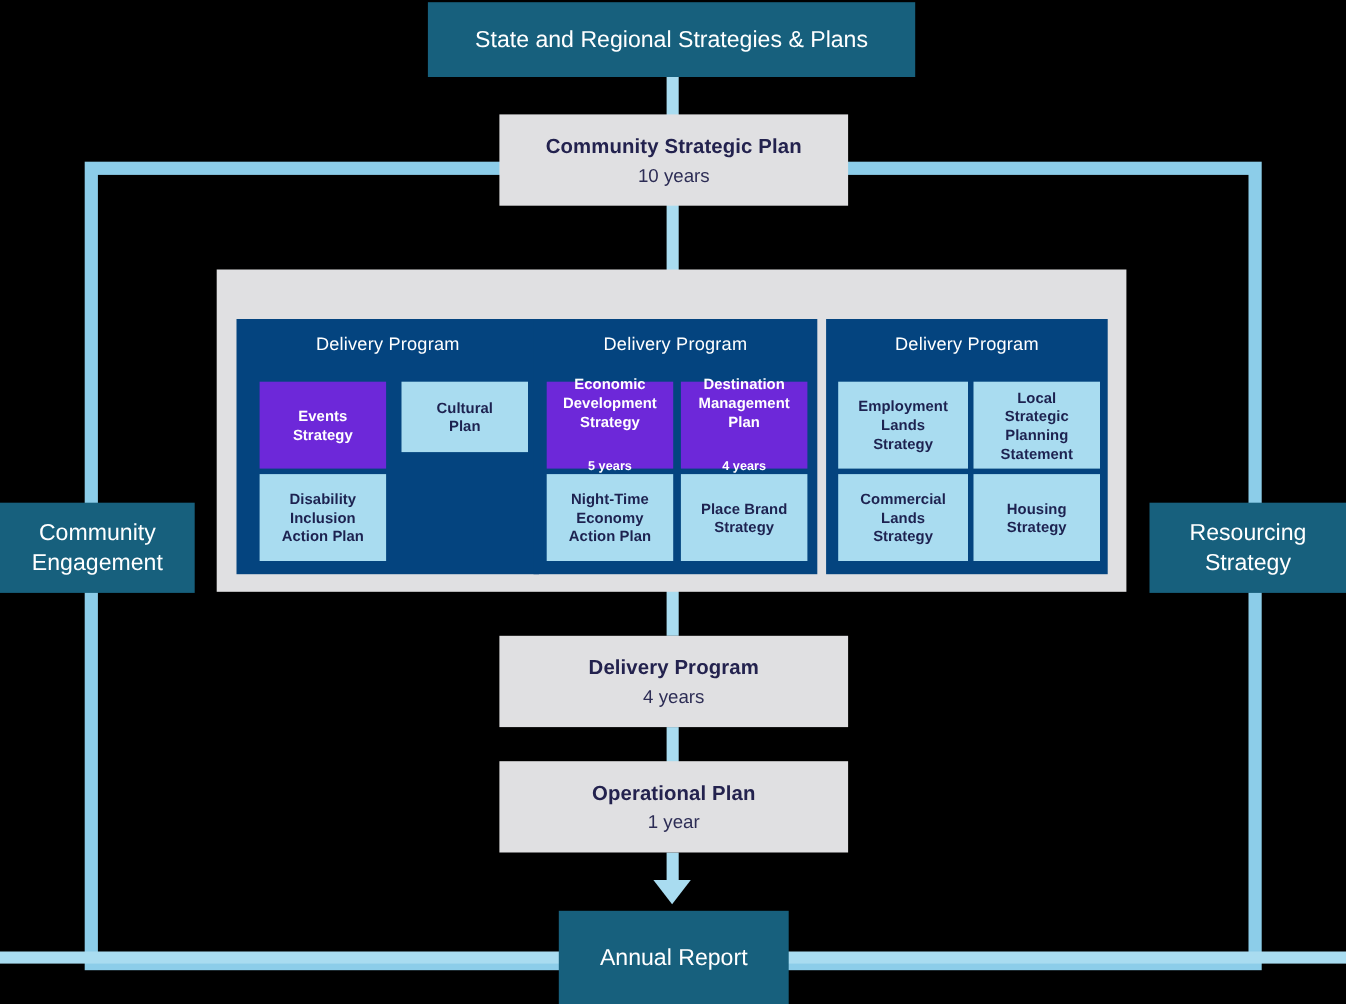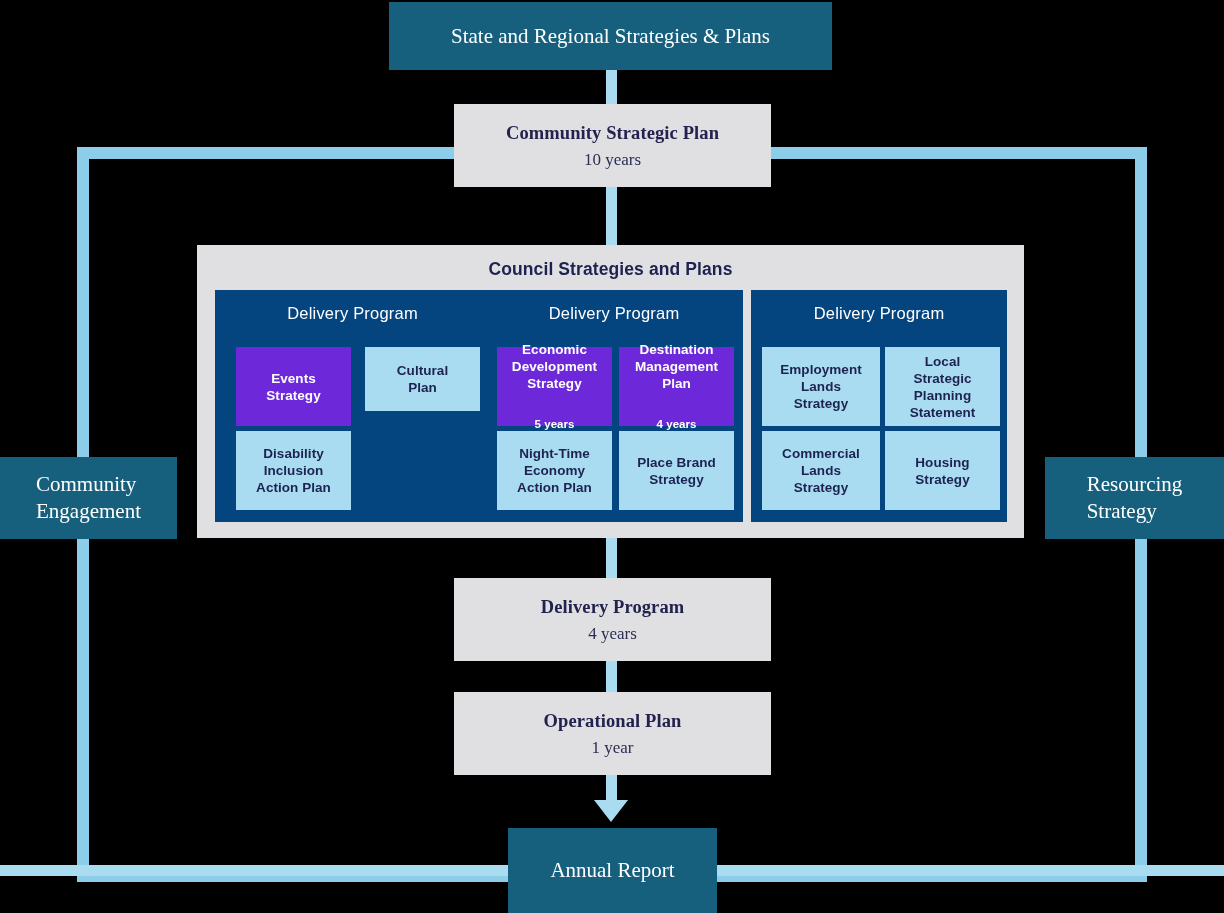--- a/index.html
+++ b/index.html
@@ -8,21 +8,21 @@
   #stage{position:absolute;left:0;top:0;width:1224px;height:913px;background:#000;}
 
   
   .frame{position:absolute;border:12px solid #8ccde9;box-sizing:border-box;}
 
   .hline{position:absolute;background:#a9dcf0;}
   .vline{position:absolute;background:#a9dcf0;}
 
   
   .box{position:absolute;box-sizing:border-box;display:flex;flex-direction:column;
-       align-items:center;justify-content:center;text-align:left;font-family:Liberation Serif, serif;}
+       align-items:center;justify-content:center;text-align:center;}
 
   .teal{background:#17607d;color:#ffffff;font-size:21px;font-weight:400;line-height:27px;}
   .grey{background:#e0e0e2;color:#23224e;}
   .grey .t1{font-size:18.5px;font-weight:bold;line-height:24px;letter-spacing:.1px;}
   .grey .t2{font-size:17px;font-weight:400;line-height:23px;margin-top:3px;color:#2d2d55;}
 
   
   .council{position:absolute;background:#e0e0e2;box-sizing:border-box;}
   .council-title{position:absolute;left:0;right:0;top:14px;text-align:center;
        font-size:17.5px;font-weight:bold;color:#1d2250;letter-spacing:.1px;}
@@ -63,21 +63,20 @@
   <div class="box teal" style="left:389px;top:2px;width:443px;height:68px;">
     <span>State and Regional Strategies &amp; Plans</span>
   </div>
 
   <div class="box grey" style="left:454px;top:104px;width:317px;height:83px;">
     <span class="t1">Community Strategic Plan</span>
     <span class="t2">10 years</span>
   </div>
 
   <div class="council" style="left:197px;top:245px;width:827px;height:293px;">
-    <div class="council-title">Council Strategies and Plans</div>
 
     <div class="dp" style="left:18px;top:45px;width:275px;height:232px;">
       <div class="dp-title">Delivery Program</div>
       <div class="tile navy" style="left:21px;top:57px;width:115px;height:79px;">
         <span>Events<br>Strategy</span>
       </div>
       <div class="tile lblue" style="left:150px;top:57px;width:115px;height:64px;text-align:center;">
         <span>Cultural<br>Plan</span>
       </div>
       <div class="tile lblue" style="left:21px;top:141px;width:115px;height:79px;align-items:center;">

